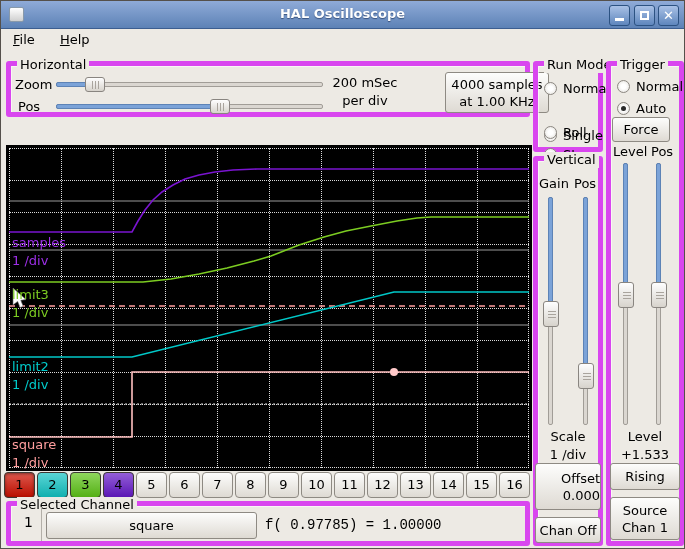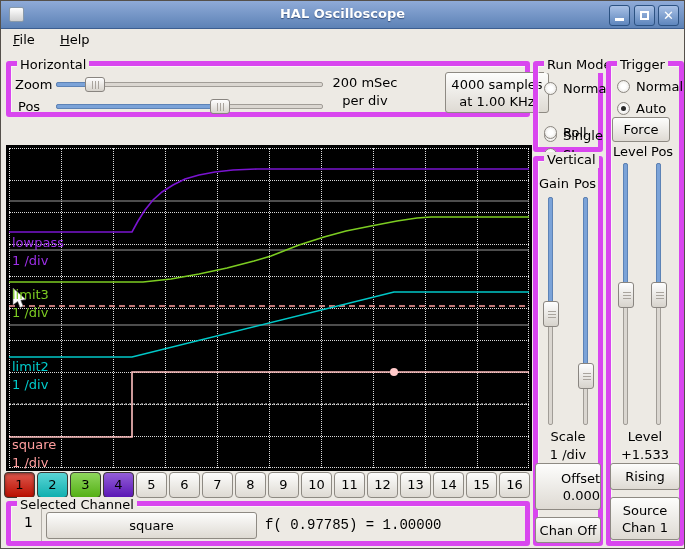--- a/index.html
+++ b/index.html
@@ -155,21 +155,21 @@
           <line x1="0" x2="520" y1="256" y2="256" stroke="#e6e6e6" stroke-width="1.2" stroke-dasharray="2 2"></line>
           <line x1="0" x2="520" y1="158" y2="158" stroke="#ff9e9e" stroke-width="1.4" stroke-dasharray="6 4"></line>
           <polyline points="0,84 123,84 129,73 136,62 144,52 153,44 164,37 176,31 190,27 206,24 224,22 248,21 520,21" fill="none" stroke="#7a14d0" stroke-width="1.6"></polyline>
           <polyline points="0,134 134,134 162,131 190,126 218,120 245,113 262,108 290,97 315,89 337,83 362,78 388,73 408,70 422,69 520,69" fill="none" stroke="#7ccc22" stroke-width="1.6"></polyline>
           <polyline points="0,209 123,209 385,144 520,144" fill="none" stroke="#00c8c8" stroke-width="1.6"></polyline>
           <polyline points="0,289 123,289 123,224 520,224" fill="none" stroke="#ffc0c0" stroke-width="1.6"></polyline>
           <circle cx="385" cy="224" r="4" fill="#ffc9c9"></circle>
           <polygon points="4,140 4,157 8.6,153.4 11.2,159.6 14.2,158.3 11.8,152.3 17,151.6" fill="#ffffff" stroke="#666666" stroke-width="0.6"></polygon>
         </svg>
         <div class="scope-label" style="left: 3px; top: 86px; color: rgb(157, 47, 232);">
-          <div>lowpass</div>
+          <div>samples</div>
           <div>1 /div</div>
         </div>
         <div class="scope-label" style="left: 3px; top: 138px; color: rgb(124, 204, 34);">
           <div>limit3</div>
           <div>1 /div</div>
         </div>
         <div class="scope-label" style="left: 3px; top: 210px; color: rgb(0, 204, 204);">
           <div>limit2</div>
           <div>1 /div</div>
         </div>

